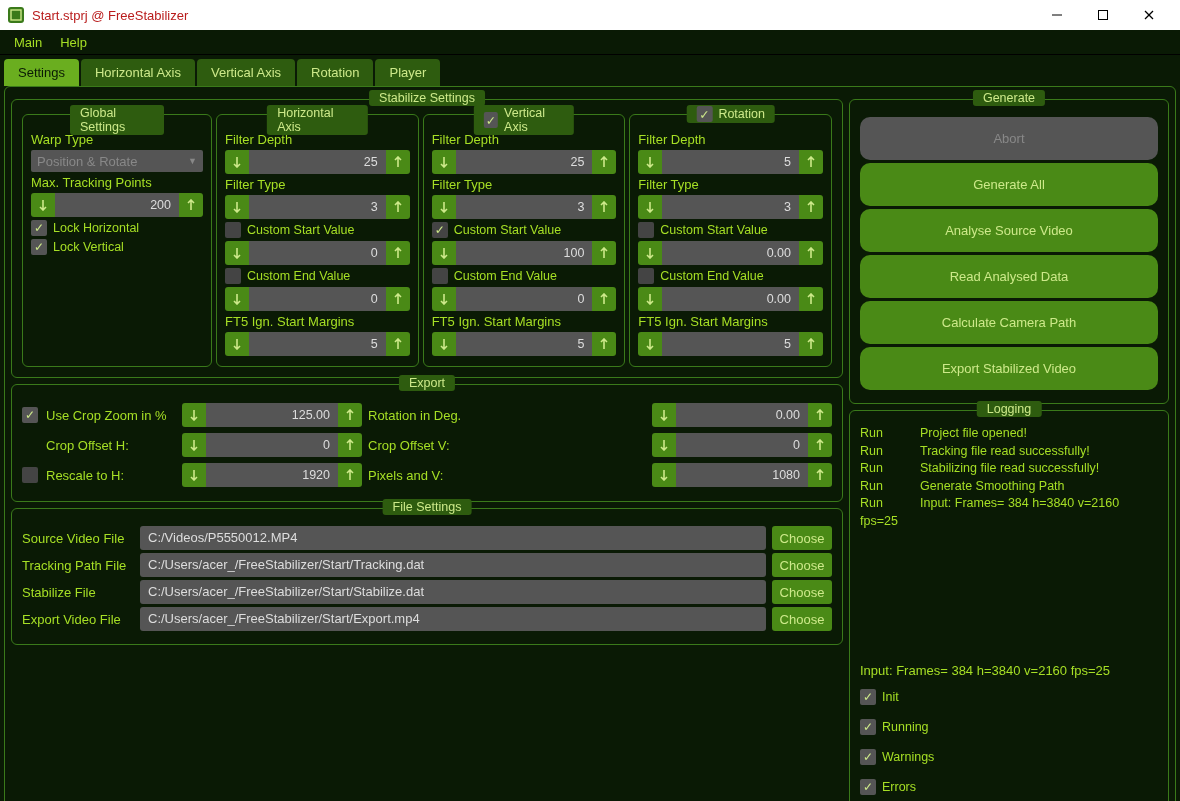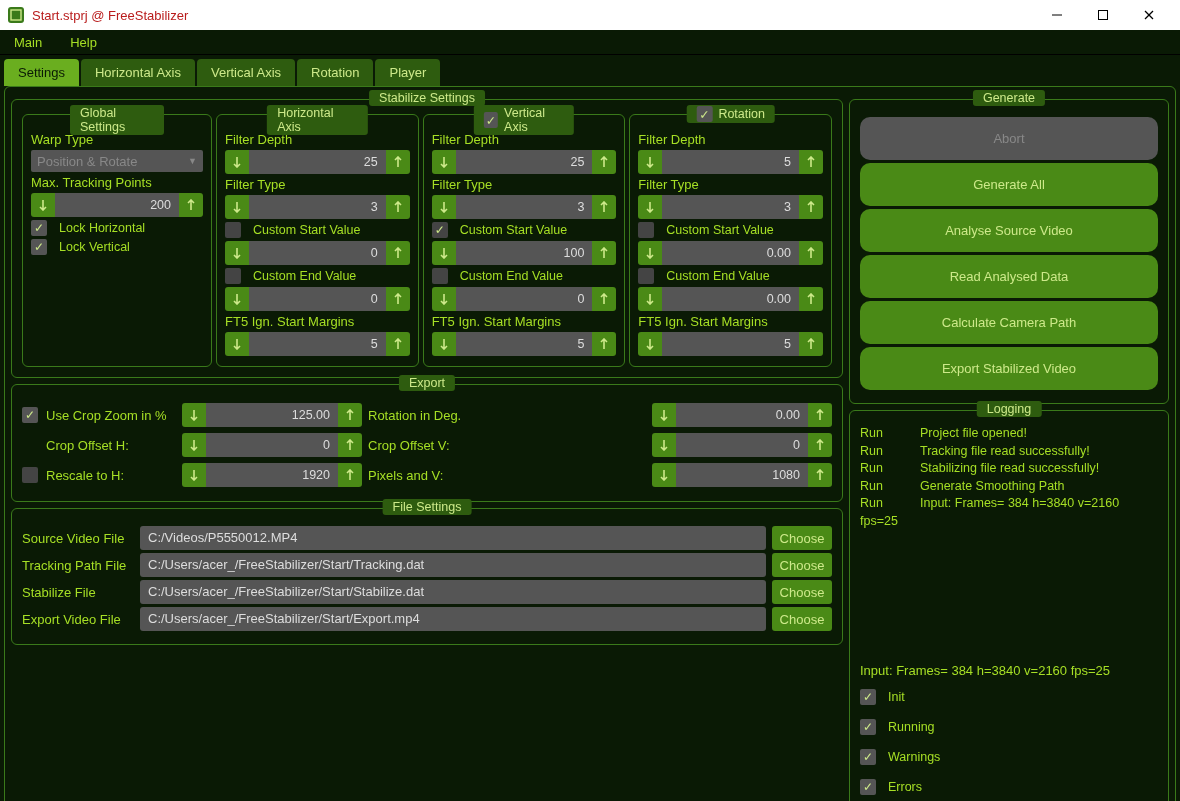--- a/index.html
+++ b/index.html
@@ -2,21 +2,21 @@
 <html><head>
 <meta charset="utf-8">
 <style>
 * { box-sizing: border-box; margin: 0; padding: 0; font-family: "Segoe UI", Tahoma, sans-serif; }
 body { background: #ffffff; width: 1180px; height: 801px; overflow: hidden; font-size: 13px; color: #a0d040; }
 .titlebar { height: 30px; background: #fff; display: flex; align-items: center; padding: 0 8px; color: #b91c1c; }
 .titlebar .ico { width:16px; height:16px; background:#3a7a1a; border-radius:3px; margin-right:8px; display:flex; align-items:center; justify-content:center; }
 .titlebar .ico svg { width:12px; height:12px; }
 .titlebar .wbtns { margin-left:auto; display:flex; }
 .titlebar .wbtn { width:46px; height:30px; display:flex; align-items:center; justify-content:center; color:#000; }
-.menubar { height:25px; background:#0a1a05; display:flex; align-items:center; padding:0 6px; gap:12px; border-bottom:1px solid #000; }
+.menubar { height:25px; background:#0a1a05; display:flex; align-items:center; padding:0 6px; gap:2px; border-bottom:1px solid #000; }
 .menubar .mi { padding:2px 8px; color:#a6df25; cursor:default; }
 .workspace { background:#0a1a05; height:746px; padding:4px 4px 4px 4px; }
 .outer-scroll{ border:1px solid #3a7a1a; border-radius:6px; height:738px; padding:6px 6px 6px 6px; overflow:hidden; }
 .tabs { display:flex; gap:2px; }
 .tab { background:#2e5c0f; color:#cde98a; padding:6px 14px; border-radius:4px 4px 0 0; cursor:default; }
 .tab.active { background:#6aae1f; color:#0a1a05; font-weight:500; }
 .content { display:flex; gap:6px; margin-top:6px; }
 .left-col { flex:1 1 auto; display:flex; flex-direction:column; gap:6px; }
 .right-col { width:320px; display:flex; flex-direction:column; gap:6px; }
 .group { border:1px solid #3a7a1a; border-radius:6px; position:relative; padding:14px 10px 10px 10px; }
@@ -26,21 +26,21 @@
 .sub>.legend { position:absolute; top:-10px; left:50%; transform:translateX(-50%); background:#2e5c0f; color:#cde98a; padding:1px 10px; border-radius:3px; font-size:12.5px; display:flex; align-items:center; gap:6px; }
 .lbl { color:#a6df25; font-size:13px; margin:3px 0; display:block; }
 .sel { width:100%; height:22px; background:#555; color:#888; border:none; border-radius:2px; padding:0 6px; display:flex; align-items:center; justify-content:space-between; }
 .sel .tri { font-size:9px; }
 .spin { display:flex; align-items:center; height:24px; margin:2px 0; }
 .spin .arrow-btn { width:24px; height:24px; background:#4a8a16; display:flex; align-items:center; justify-content:center; cursor:pointer; }
 .spin .arrow-btn.first { border-radius:3px 0 0 3px; }
 .spin .arrow-btn.last  { border-radius:0 3px 3px 0; }
 .spin .arrow-btn svg { width:12px; height:12px; fill:#cde98a; }
 .spin .val { flex:1; height:24px; background:#555; color:#ddd; text-align:right; padding:0 8px; line-height:24px; font-size:12.5px; }
-.chk { display:flex; align-items:center; gap:12px; margin:3px 0; color:#a6df25; font-size:12.5px; }
+.chk { display:flex; align-items:center; gap:6px; margin:3px 0; color:#a6df25; font-size:12.5px; }
 .chk .box { width:16px; height:16px; background:#555; border-radius:2px; display:flex; align-items:center; justify-content:center; }
 .chk .box.dark { background:#444; }
 .chk .box.on::after { content:"✓"; color:#cde98a; font-size:12px; line-height:1; }
 
 .ex-row { display:flex; align-items:center; gap:6px; margin:2px 0; }
 .ex-row .chkcell{ width:18px; display:flex; }
 .ex-row .l1 { width:130px; color:#a6df25; }
 .ex-row .sp1 { width:180px; }
 .ex-row .l2 { width:120px; color:#a6df25; }
 .ex-row .sp2 { width:180px; margin-left:auto; }

